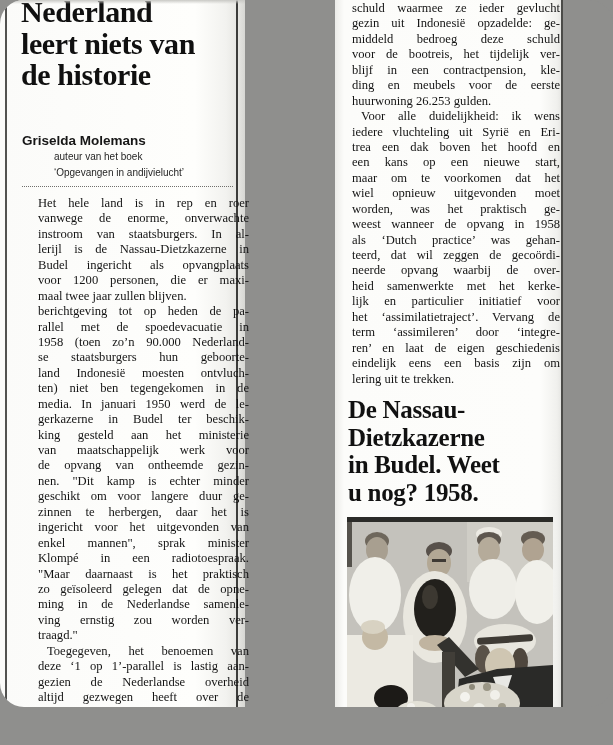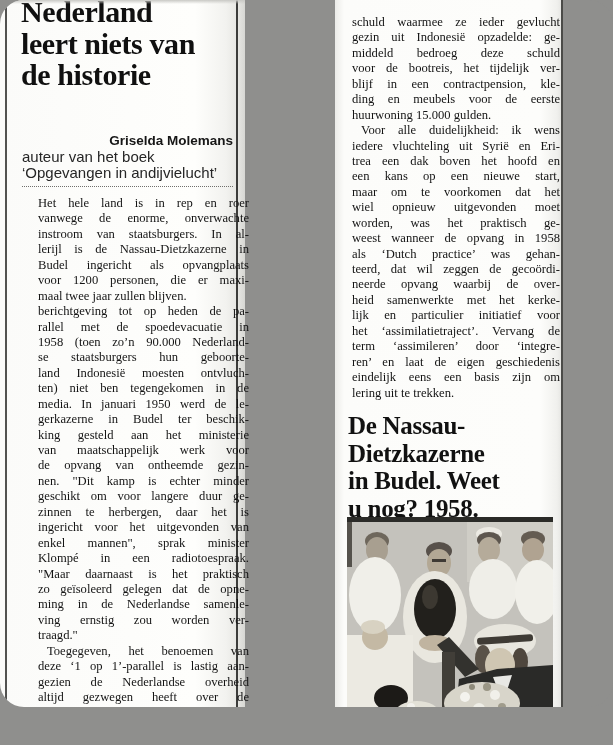--- a/index.html
+++ b/index.html
@@ -12,40 +12,40 @@
   .top-blur { position:absolute; left:0; top:0; width:245px; height:4px;
     background:linear-gradient(180deg,#c9c9c5,rgba(250,250,248,0)); }
   .rule-left-edge { position:absolute; left:5px; top:0; width:1.5px; height:723px; background:#343432; opacity:.85; }
   .rule-col { position:absolute; left:236px; top:0; width:1.5px; height:723px; background:#3c3c3a; }
 
   .headline { position:absolute; left:21px; top:-4px; width:215px;
     font-family:"Liberation Serif", serif; font-weight:700; font-size:30px; line-height:31.5px;
     letter-spacing:-0.4px; color:#101010; }
 
   .byline { position:absolute; left:22px; top:133px; width:211px; font-family:"Liberation Sans", sans-serif; }
-  .byline .name { font-weight:700; font-size:13.5px; line-height:16px; color:#161616;text-align:right; }
-  .byline .role { font-size:15px; line-height:15.5px; color:#262626; }
+  .byline .name { font-weight:700; font-size:13.5px; line-height:16px; color:#161616; }
+  .byline .role { font-size:10px; line-height:15.5px; color:#262626;margin-left:32px; }
   .dotted { position:absolute; left:22px; top:178px; width:211px; height:8px; border-bottom:1.5px dotted #6f6f6c; }
 
   .body-col { position:absolute; font-size:12.6px; line-height:15.45px; color:#141414;
     font-family:"Liberation Serif", serif; }
   .body-left  { left:38px;  top:196px; width:211px; }
-  .body-right { left:352px; top:15px;   width:208px;font-family:Liberation Serif, serif; }
+  .body-right { left:352px; top:1px;   width:208px;font-family:Liberation Serif, serif; }
   .bline { height:15.45px; overflow:hidden; text-align:justify; text-justify:inter-word; }
   .bline.just { text-align-last:justify; }
   .bline.ind { padding-left:9px; }
 
   
   .strip-right { position:absolute; left:335px; top:0; width:228px; height:741px;
     background:linear-gradient(90deg,#ebebe8 0px,#fcfcfa 9px,#fdfdfb 205px,#f0f0ed 222px,#e2e2df 228px); }
   .rule-right-edge { position:absolute; left:561px; top:0; width:1.5px; height:741px; background:#4b4b48; }
 
   .pullquote { position:absolute; left:348px; top:396px; width:210px;
     font-family:"Liberation Serif", serif; font-weight:700; font-size:25px; line-height:27.5px;
-    letter-spacing:-0.3px; color:#111;margin-top:16px; }
+    letter-spacing:-0.3px; color:#111; }
 
   .photo { position:absolute; left:347px; top:517px; width:206px; height:203px; }
   .photo svg { display:block; }
   .caption { position:absolute; left:331px; top:724px; width:206px;
     font-family:Liberation Mono, monospace; font-weight:700; font-size:13px; color:#191919; }
 
   
   .green-left { position:absolute; left:0; top:722px; width:247px; height:23px;
     background:
       radial-gradient(14px 9px at 18px 8px,  #7d9a51 0%, rgba(0,0,0,0) 62%),
@@ -133,21 +133,21 @@
   <div class="rule-right-edge"></div>
 
   <div class="body-col body-right" id="body-right">
       <div class="para">
         <div class="bline just">schuld waarmee ze ieder gevlucht</div>
         <div class="bline just">gezin uit Indonesië opzadelde: ge-</div>
         <div class="bline just">middeld bedroeg deze schuld</div>
         <div class="bline just">voor de bootreis, het tijdelijk ver-</div>
         <div class="bline just">blijf in een contractpension, kle-</div>
         <div class="bline just">ding en meubels voor de eerste</div>
-        <div class="bline">huurwoning 15.000 gulden.</div>
+        <div class="bline">huurwoning 26.253 gulden.</div>
       </div>
       <div class="para">
         <div class="bline just ind">Voor alle duidelijkheid: ik wens</div>
         <div class="bline just">iedere vluchteling uit Syrië en Eri-</div>
         <div class="bline just">trea een dak boven het hoofd en</div>
         <div class="bline just">een kans op een nieuwe start,</div>
         <div class="bline just">maar om te voorkomen dat het</div>
         <div class="bline just">wiel opnieuw uitgevonden moet</div>
         <div class="bline just">worden, was het praktisch ge-</div>
         <div class="bline just">weest wanneer de opvang in 1958</div>

